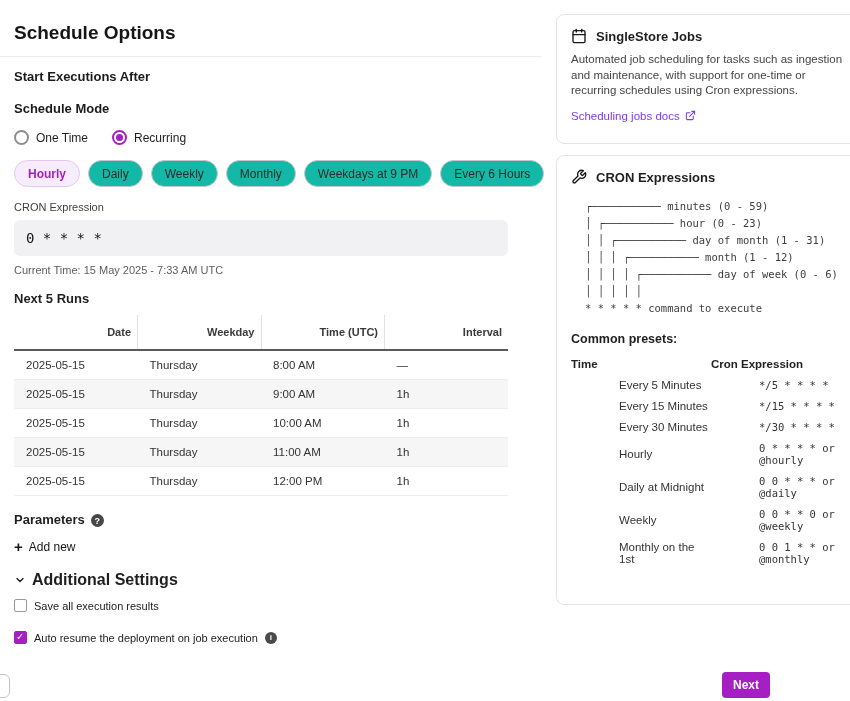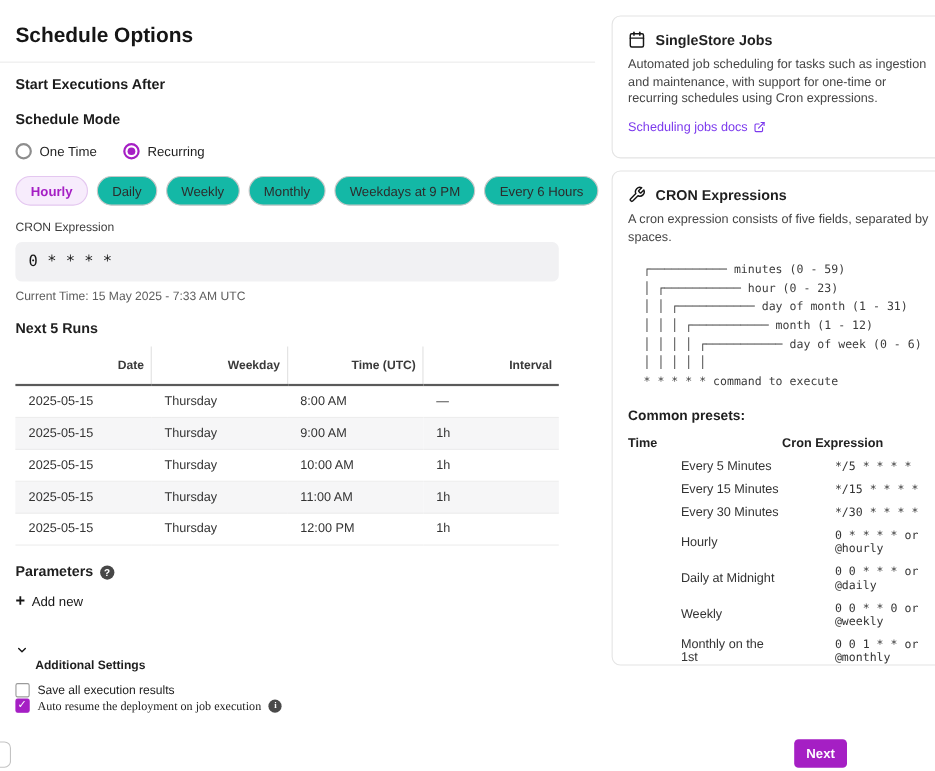--- a/index.html
+++ b/index.html
@@ -42,23 +42,23 @@
   .runs-table td{font-size:11.5px;color:#333;padding:8px 6px 8px 12px;border-bottom:1px solid #ededed;}
   .runs-table tbody tr:nth-child(even){background:#f6f6f7;}
 
   .params-row{display:flex;align-items:flex-end;gap:6px;margin-top:16px;}
   .params-label{font-size:13px;font-weight:700;}
   .help-icon{width:13px;height:13px;border-radius:50%;background:#474747;color:#fff;font-size:9px;font-weight:700;display:flex;align-items:center;justify-content:center;cursor:pointer;flex:none;}
   .add-new{display:flex;align-items:center;gap:6px;margin-top:13px;font-size:12px;color:#161616;cursor:pointer;background:none;border:none;padding:0;font-family:inherit;}
   .plus-icon{font-size:15px;font-weight:700;line-height:12px;}
 
   .addl-header{display:flex;align-items:center;gap:6px;margin-top:17px;cursor:pointer;}
-  .addl-label{font-size:11px;font-weight:700;margin-top:28px;}
+  .addl-label{font-size:16px;font-weight:700;}
   .check-row{display:flex;align-items:center;gap:7px;margin-top:10px;cursor:pointer;}
-  .check-row + .check-row{margin-top:1px;font-family:Liberation Serif, serif;}
+  .check-row + .check-row{margin-top:19px;}
   .checkbox{width:13px;height:13px;border:1.5px solid #9a9a9a;border-radius:2px;background:#fff;position:relative;flex:none;}
   .checkbox.checked{background:var(--accent);border-color:var(--accent);}
   .checkbox.checked::after{content:"\2713";position:absolute;color:#fff;font-size:10px;left:1px;top:-1px;}
   .check-label{font-size:11px;color:#222;}
   .info-icon{width:12px;height:12px;border-radius:50%;background:#4a4a4a;color:#fff;font-size:8px;font-weight:700;display:flex;align-items:center;justify-content:center;cursor:pointer;flex:none;}
 
   .card{position:absolute;left:556px;width:322px;border:1px solid var(--border);border-radius:8px;padding:13px 14px;background:#fff;}
   .card-jobs{top:14px;height:130px;}
   .card-cron{top:155px;height:450px;}
   .card-header{display:flex;align-items:center;gap:9px;}
@@ -212,21 +212,20 @@
 
   <div class="card card-cron">
     <div class="card-header">
       <span>
         <svg width="16" height="16" viewBox="0 0 24 24" fill="none" stroke="#161616" stroke-width="2" stroke-linecap="round" stroke-linejoin="round">
             <path d="M14.7 6.3a1 1 0 0 0 0 1.4l1.6 1.6a1 1 0 0 0 1.4 0l3.77-3.77a6 6 0 0 1-7.94 7.94l-6.91 6.91a2.12 2.12 0 0 1-3-3l6.91-6.91a6 6 0 0 1 7.94-7.94l-3.76 3.76z"></path>
           </svg>
       </span>
       <span class="card-title">CRON Expressions</span>
     </div>
-    <div class="card-desc">A cron expression consists of five fields, separated by spaces.</div>
     <pre class="cron-diagram">┌─────────── minutes (0 - 59)
 │ ┌─────────── hour (0 - 23)
 │ │ ┌─────────── day of month (1 - 31)
 │ │ │ ┌─────────── month (1 - 12)
 │ │ │ │ ┌─────────── day of week (0 - 6)
 │ │ │ │ │
 * * * * * command to execute</pre>
     <div class="presets-title">Common presets:</div>
     <div class="presets-grid">
       <div class="pg-head">Time</div>

